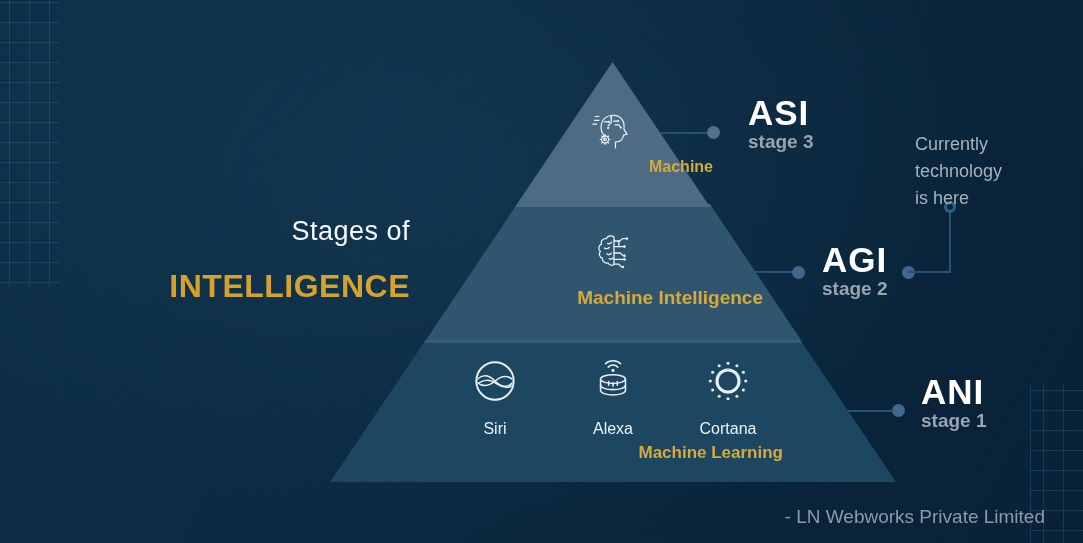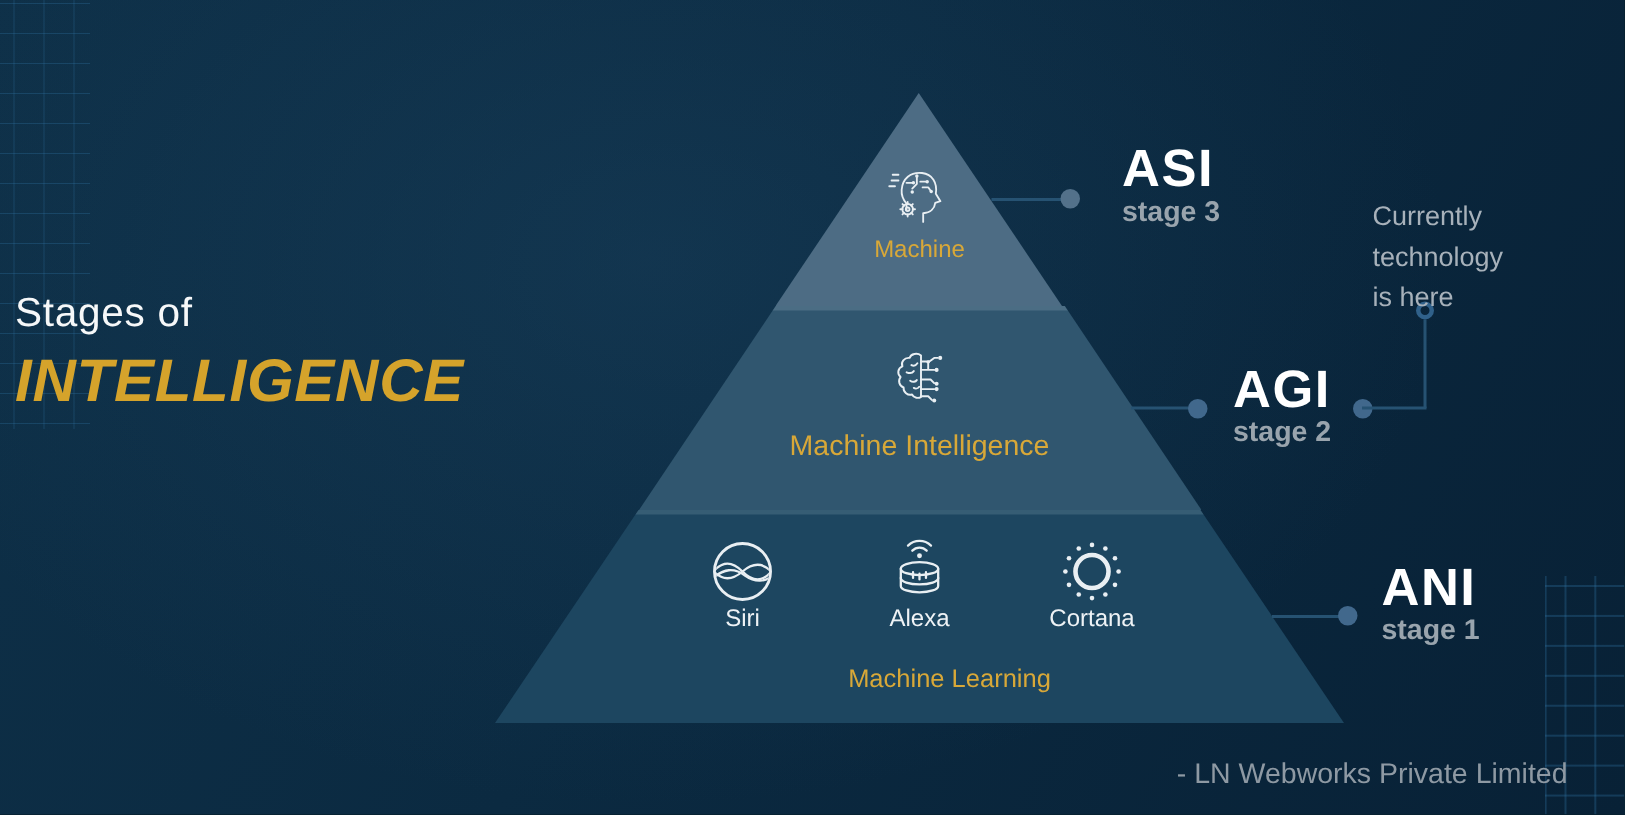--- a/index.html
+++ b/index.html
@@ -13,48 +13,48 @@
   .grid {
     position:absolute;
     background-image:
       repeating-linear-gradient(to right, rgba(45,112,160,.33) 0 1px, transparent 1px 20px),
       repeating-linear-gradient(to bottom, rgba(45,112,160,.33) 0 1px, transparent 1px 20px);
   }
   .grid.tl { left:0; top:6; width:60px; height:286px; background-position: 9px 0, 0 2px; }
   .grid.br { left:1030px; top:384px; width:53px; height:159px; background-position: 13px 0, 0 6px; }
 
   
-  .title { position:absolute; left:10px; top:193px; width:400px; text-align:left; }
+  .title { position:absolute; left:10px; top:216px; width:400px; text-align:right; }
   .title .pre  { color:#f6f8f9; font-size:27px; font-weight:500; letter-spacing:.5px; }
   .title .big1 { color:#d5a32b; font-size:46px; font-weight:800; letter-spacing:.5px; margin-top:6px; }
-  .title .big2 { color:#d5a32b; font-size:40px; font-weight:800; letter-spacing:.5px; margin-top:8px;font-style:italic; }
+  .title .big2 { color:#d5a32b; font-size:32px; font-weight:800; letter-spacing:.5px; margin-top:21px; }
 
   
   .tier { position:absolute; }
   .tier1 { left:517px; top:62px;  width:191px; height:142px; background:#4d6c84;
            clip-path:polygon(50% 0, 100% 100%, 0 100%); }
   .tier2 { left:426px; top:204px; width:375px; height:136px; background:#30566f;
            clip-path:polygon(24.3% 0, 75.7% 0, 100% 100%, 0 100%);
            box-shadow:inset 0 3px 0 rgba(215,232,243,.16); }
   .tier3 { left:330px; top:340px; width:566px; height:142px; background:#1d4660;
            clip-path:polygon(16.9% 0, 83.1% 0, 100% 100%, 0 100%);
            box-shadow:inset 0 3px 0 rgba(215,232,243,.14); }
 
   .icon { position:absolute; }
   .icon svg { display:block; width:100%; height:100%; }
 
-  .tier-label { position:absolute; text-align:center; color:#d8a838; font-weight:400; }
+  .tier-label { position:absolute; text-align:right; color:#d8a838; font-weight:700; }
   .lbl-consciousness { left:513px; top:157px; width:200px; font-size:16px; line-height:19px; }
   .lbl-intelligence  { left:463px; top:287px; width:300px; font-size:19px; }
   .lbl-learning      { left:483px; top:443px; width:300px; font-size:17px; }
 
   
   .assistant { position:absolute; width:110px; text-align:center; top:358px; }
   .assistant .aicon { width:46px; height:46px; margin:0 auto; }
-  .assistant .aname { margin-top:0; color:#eef2f5; font-size:16px; font-weight:500; }
+  .assistant .aname { margin-top:16px; color:#eef2f5; font-size:16px; font-weight:500; }
   .col-siri    { left:440px; }
   .col-alexa   { left:558px; }
   .col-cortana { left:673px; }
 
   
   .cline { position:absolute; background:#265272; }
   .cdot  { position:absolute; width:13px; height:13px; border-radius:50%; background:#41688c; }
   .cdot.muted { background:#53718a; }
   .cring { position:absolute; width:12px; height:12px; border-radius:50%; border:3px solid #30618a; }
 

